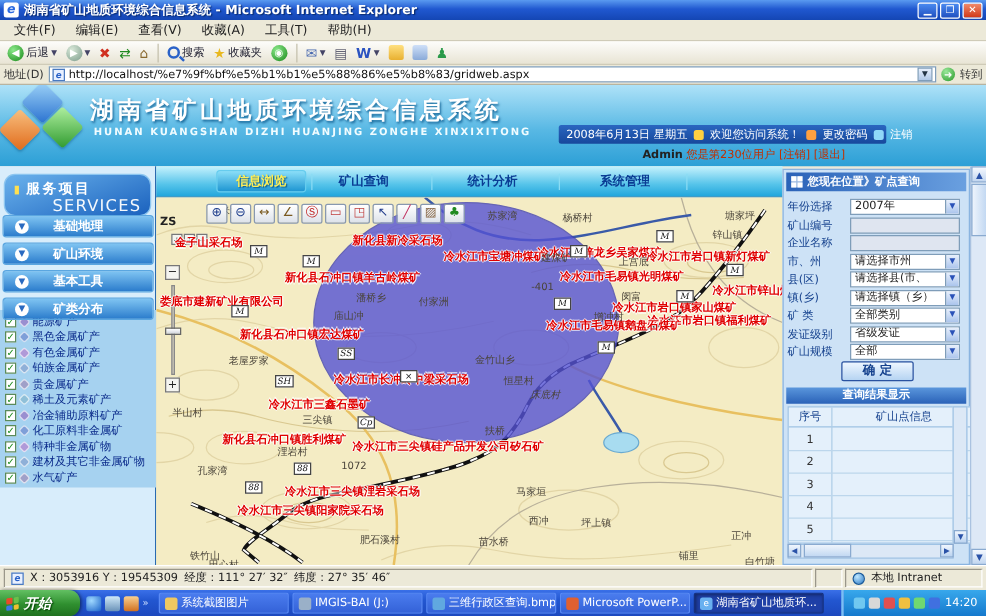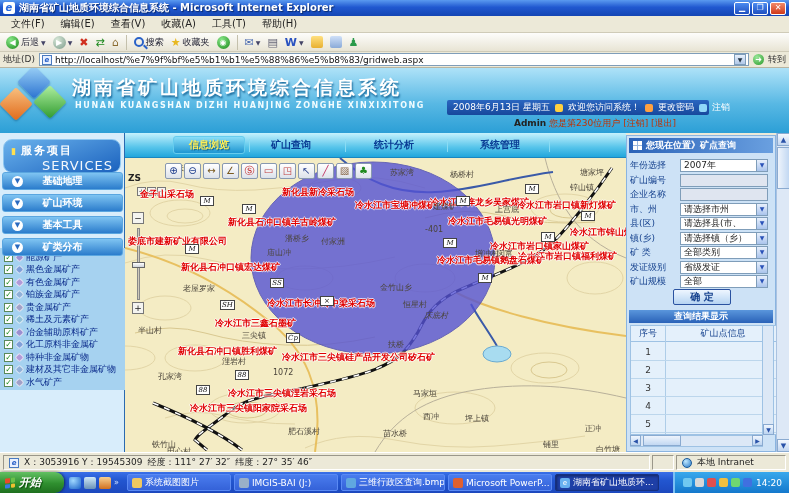--- a/index.html
+++ b/index.html
@@ -412,39 +412,39 @@
           <div class="minelabel" style="left: 305px; top: 38px;">冷水江市梓龙乡吴家煤矿</div>
           <div class="minelabel" style="left: 230px; top: 41px;">冷水江市宝塘冲煤矿</div>
           <div class="minelabel" style="left: 392px; top: 41px;">冷水江市岩口镇新灯煤矿</div>
           <div class="minelabel" style="left: 103px; top: 58px;">新化县石冲口镇羊古岭煤矿</div>
           <div class="minelabel" style="left: 323px; top: 57px;">冷水江市毛易镇光明煤矿</div>
           <div class="minelabel" style="left: 445px; top: 68px;">冷水江市锌山煤矿</div>
           <div class="minelabel" style="left: 3px; top: 77px;">娄底市建新矿业有限公司</div>
           <div class="minelabel" style="left: 365px; top: 82px;">冷水江市岩口镇家山煤矿</div>
           <div class="minelabel" style="left: 393px; top: 92px;">冷水江市岩口镇福利煤矿</div>
           <div class="minelabel" style="left: 312px; top: 96px;">冷水江市毛易镇鹅盘石煤矿</div>
-          <div class="minelabel" style="left: 56px; top: 103px;">新化县石冲口镇宏达煤矿</div>
+          <div class="minelabel" style="left: 67px; top: 103px;">新化县石冲口镇宏达煤矿</div>
           <div class="minelabel" style="left: 142px; top: 139px;">冷水江市长冲岭中梁采石场</div>
           <div class="minelabel" style="left: 90px; top: 159px;">冷水江市三鑫石墨矿</div>
           <div class="minelabel" style="left: 53px; top: 187px;">新化县石冲口镇胜利煤矿</div>
           <div class="minelabel" style="left: 157px; top: 193px;">冷水江市三尖镇硅产品开发公司矽石矿</div>
           <div class="minelabel" style="left: 103px; top: 229px;">冷水江市三尖镇浬岩采石场</div>
           <div class="minelabel" style="left: 65px; top: 244px;">冷水江市三尖镇阳家院采石场</div>
           <div class="place" style="left: 43px; top: 5px;">大米坪</div>
           <div class="place" style="left: 265px; top: 9px;">苏家湾</div>
           <div class="place" style="left: 325px; top: 11px;">杨桥村</div>
           <div class="place" style="left: 455px; top: 9px;">塘家坪</div>
           <div class="place" style="left: 445px; top: 24px;">锌山镇</div>
           <div class="place" style="left: 370px; top: 46px;">上宫底</div>
           <div class="place" style="left: 308px; top: 43px;">建煤矿</div>
           <div class="place" style="left: 300px; top: 67px;">-401</div>
           <div class="place" style="left: 160px; top: 75px;">潘桥乡</div>
-          <div class="place" style="left: 196px; top: 78px;">付家洲</div>
+          <div class="place" style="left: 210px; top: 78px;">付家洲</div>
           <div class="place" style="left: 142px; top: 89px;">庙山冲</div>
-          <div class="place" style="left: 372px; top: 90px;">闵富</div>
+          <div class="place" style="left: 372px; top: 74px;">闵富</div>
           <div class="place" style="left: 350px; top: 90px;">增冲村</div>
           <div class="place" style="left: 58px; top: 125px;">老屋罗家</div>
           <div class="place" style="left: 255px; top: 124px;">金竹山乡</div>
           <div class="place" style="left: 278px; top: 141px;">恒星村</div>
           <div class="place" style="left: 299px; top: 152px; font-style: italic;">床底村</div>
           <div class="place" style="left: 13px; top: 167px;">半山村</div>
           <div class="place" style="left: 117px; top: 172px;">三尖镇</div>
           <div class="place" style="left: 263px; top: 181px;">扶桥</div>
           <div class="place" style="left: 97px; top: 198px;">浬岩村</div>
           <div class="place" style="left: 33px; top: 213px;">孔家湾</div>

